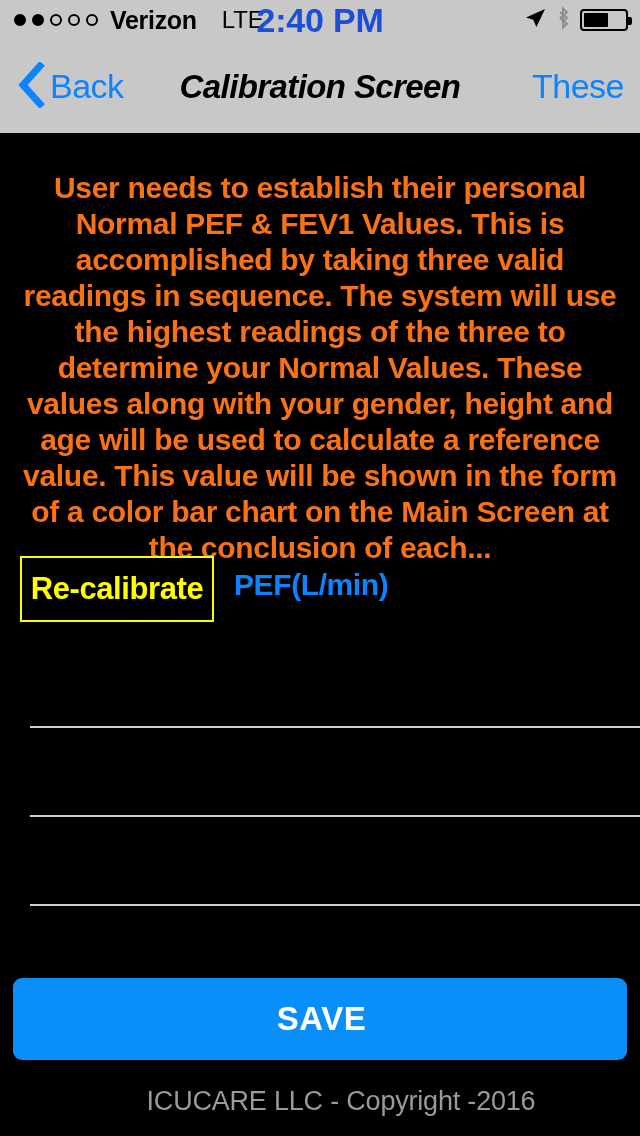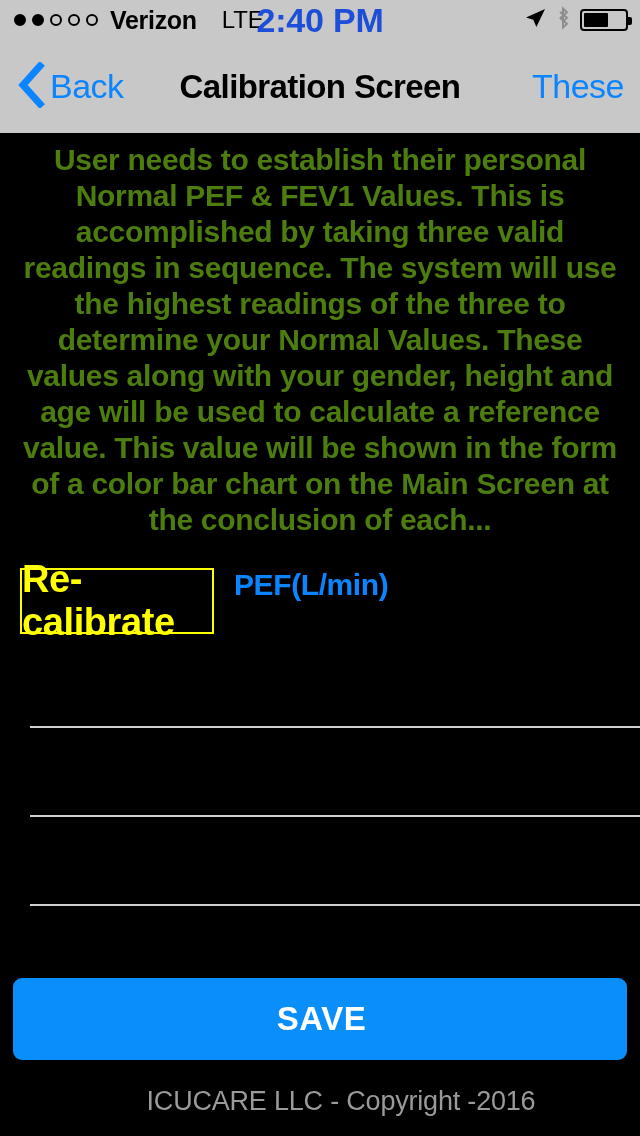--- a/index.html
+++ b/index.html
@@ -131,68 +131,69 @@
     text-align: center;
   }
   .nav-title {
     position: absolute;
     left: 0; right: 0;
     text-align: center;
     font-size: 33px;
     font-weight: bold;
     color: #000;
     letter-spacing: -0.6px;
+    font-style: italic;
   }
   .nav-cancel {
     position: absolute;
     right: 16px;
     font-size: 34px;
     color: #0a84ff;
     letter-spacing: -0.5px;
     cursor: pointer;
   }
 
   
   .content {
     position: absolute;
     top: 133px; left: 0;
     width: 640px;
     height: 1003px;
     background: #000;
   }
   .description {
     position: absolute;
-    top: 9px;
+    top: 37px;
     left: 0; right: 0;
     padding: 0 12px;
     font-size: 30px;
     font-weight: bold;
     line-height: 36px;
-    color: #4d7c0f;
+    color: #f97316;
     text-align: center;
     letter-spacing: -0.3px;
   }
 
   
   .selector-row {
     position: absolute;
     top: 419px;
     left: 0;
     width: 640px;
     height: 68px;
   }
   .recalibrate-btn {
     position: absolute;
-    left: 20px; top: 16px;
+    left: 20px; top: 4px;
     width: 194px; height: 66px;
     box-sizing: border-box;
     border: 2px solid #ffff00;
     background: #000;
     color: #ffff00;
-    font-size: 38px;
+    font-size: 31px;
     font-weight: bold;
     display: flex;
     align-items: center;
     justify-content: center;
     letter-spacing: -0.4px;
     cursor: pointer;
   }
   .unit-label {
     position: absolute;
     top: 0;

